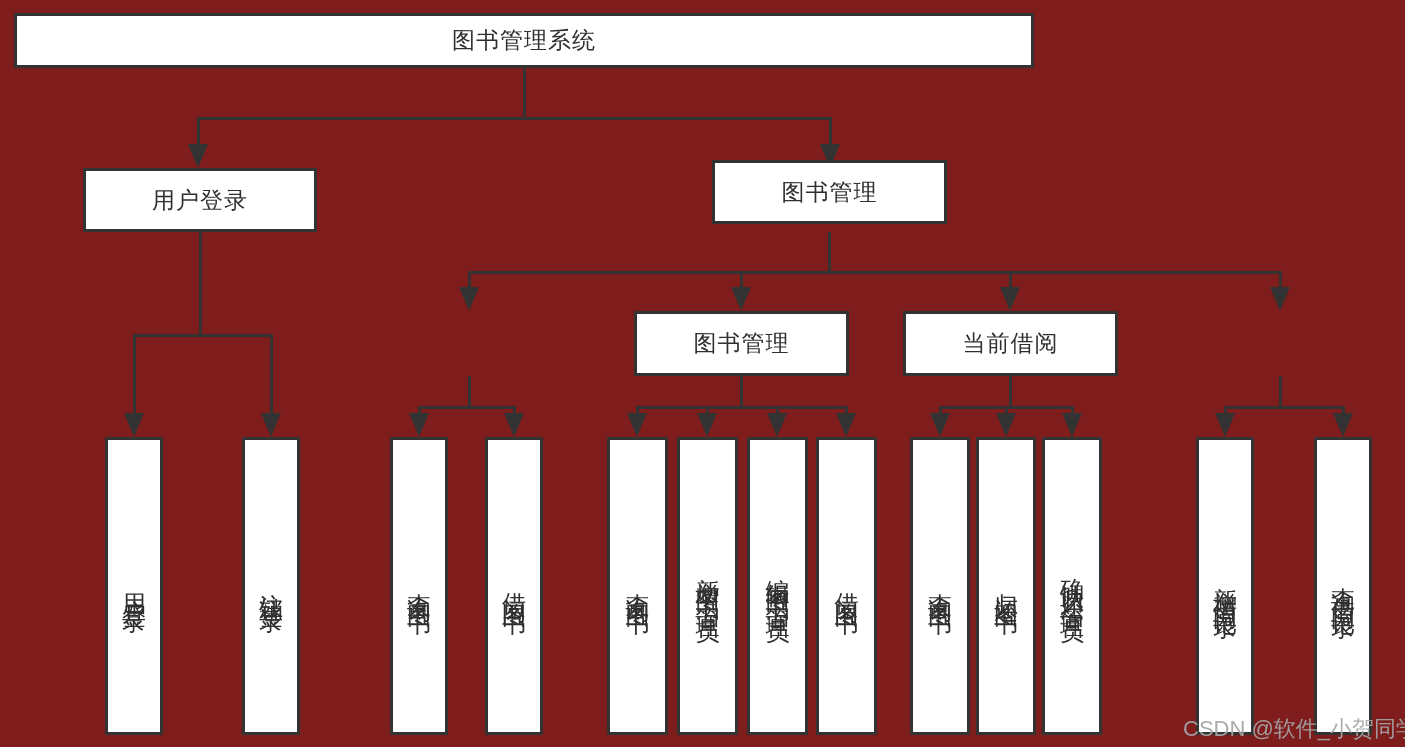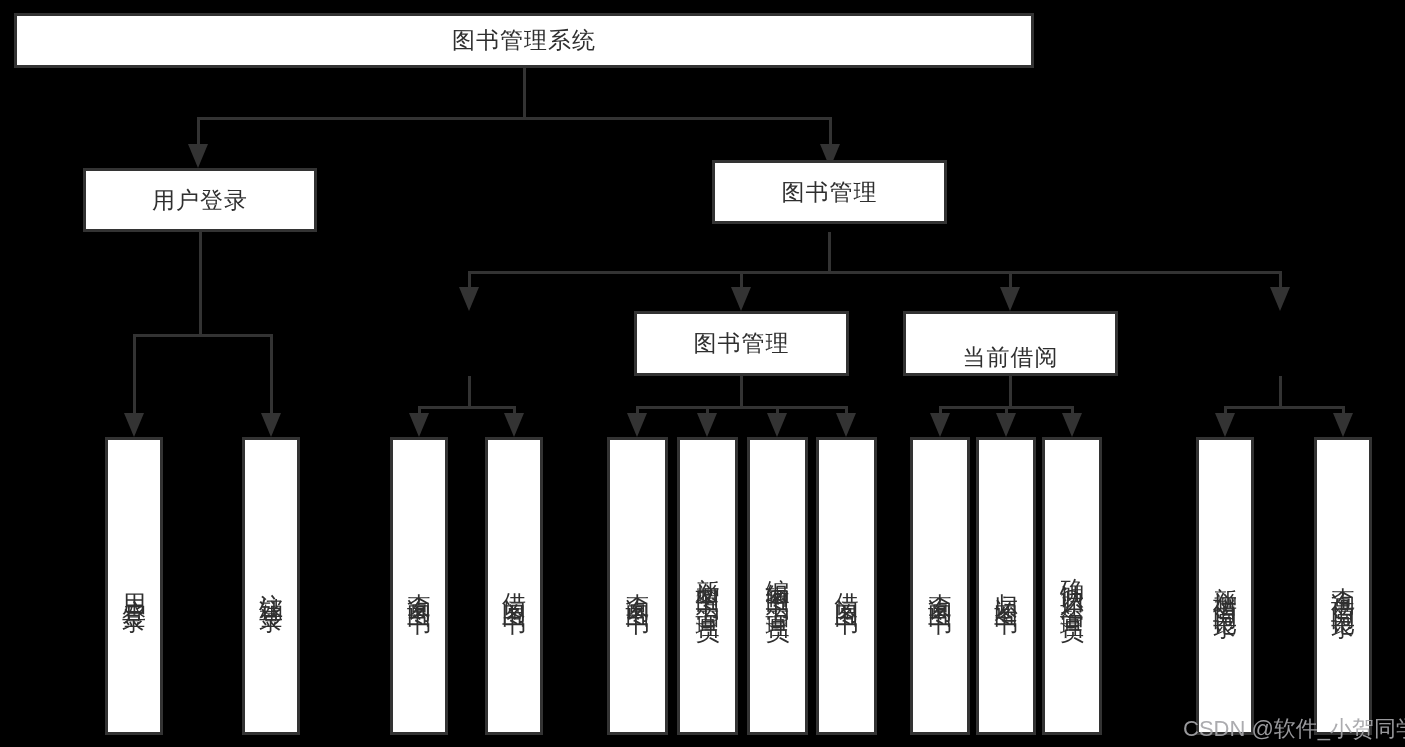--- a/index.html
+++ b/index.html
@@ -4,21 +4,21 @@
 <style>
   :root{
     --line:#333333;
     --text:#2f2f2f;
     --wm:#a5a5a9;
   }
   html,body{margin:0;padding:0;background:#ffffff;}
   .canvas{
     position:relative;
     width:1405px;height:747px;
-    background:#000000;
+    background:#7f1d1d;
     font-family:"Liberation Sans","DejaVu Sans",sans-serif;
     color:var(--text);
     overflow:hidden;
   }
   .box{
     position:absolute;
     box-sizing:border-box;
     border:3px solid var(--line);
     background:#ffffff;
     display:flex;align-items:center;justify-content:center;
@@ -124,21 +124,21 @@
   <div class="box hbox" style="left:83px;top:168px;width:234px;height:64px;">
     <span class="lbl">用户登录</span>
   </div>
   <div class="box hbox" style="left:712px;top:160px;width:235px;height:64px;">
     <span class="lbl">图书管理</span>
   </div>
 
   <div class="box hbox" style="left:634px;top:311px;width:215px;height:65px;">
     <span class="lbl">图书管理</span>
   </div>
-  <div class="box hbox" style="left:903px;top:311px;width:215px;height:65px;align-items:flex-end;">
+  <div class="box hbox" style="left:903px;top:311px;width:215px;height:65px;">
     <span class="lbl">当前借阅</span>
   </div>
 
   <div class="box vbox" style="left:105px;top:437px;width:58px;height:298px;">
     <span class="lbl">用户登录</span>
   </div>
   <div class="box vbox" style="left:242px;top:437px;width:58px;height:298px;">
     <span class="lbl">注销登录</span>
   </div>
 

